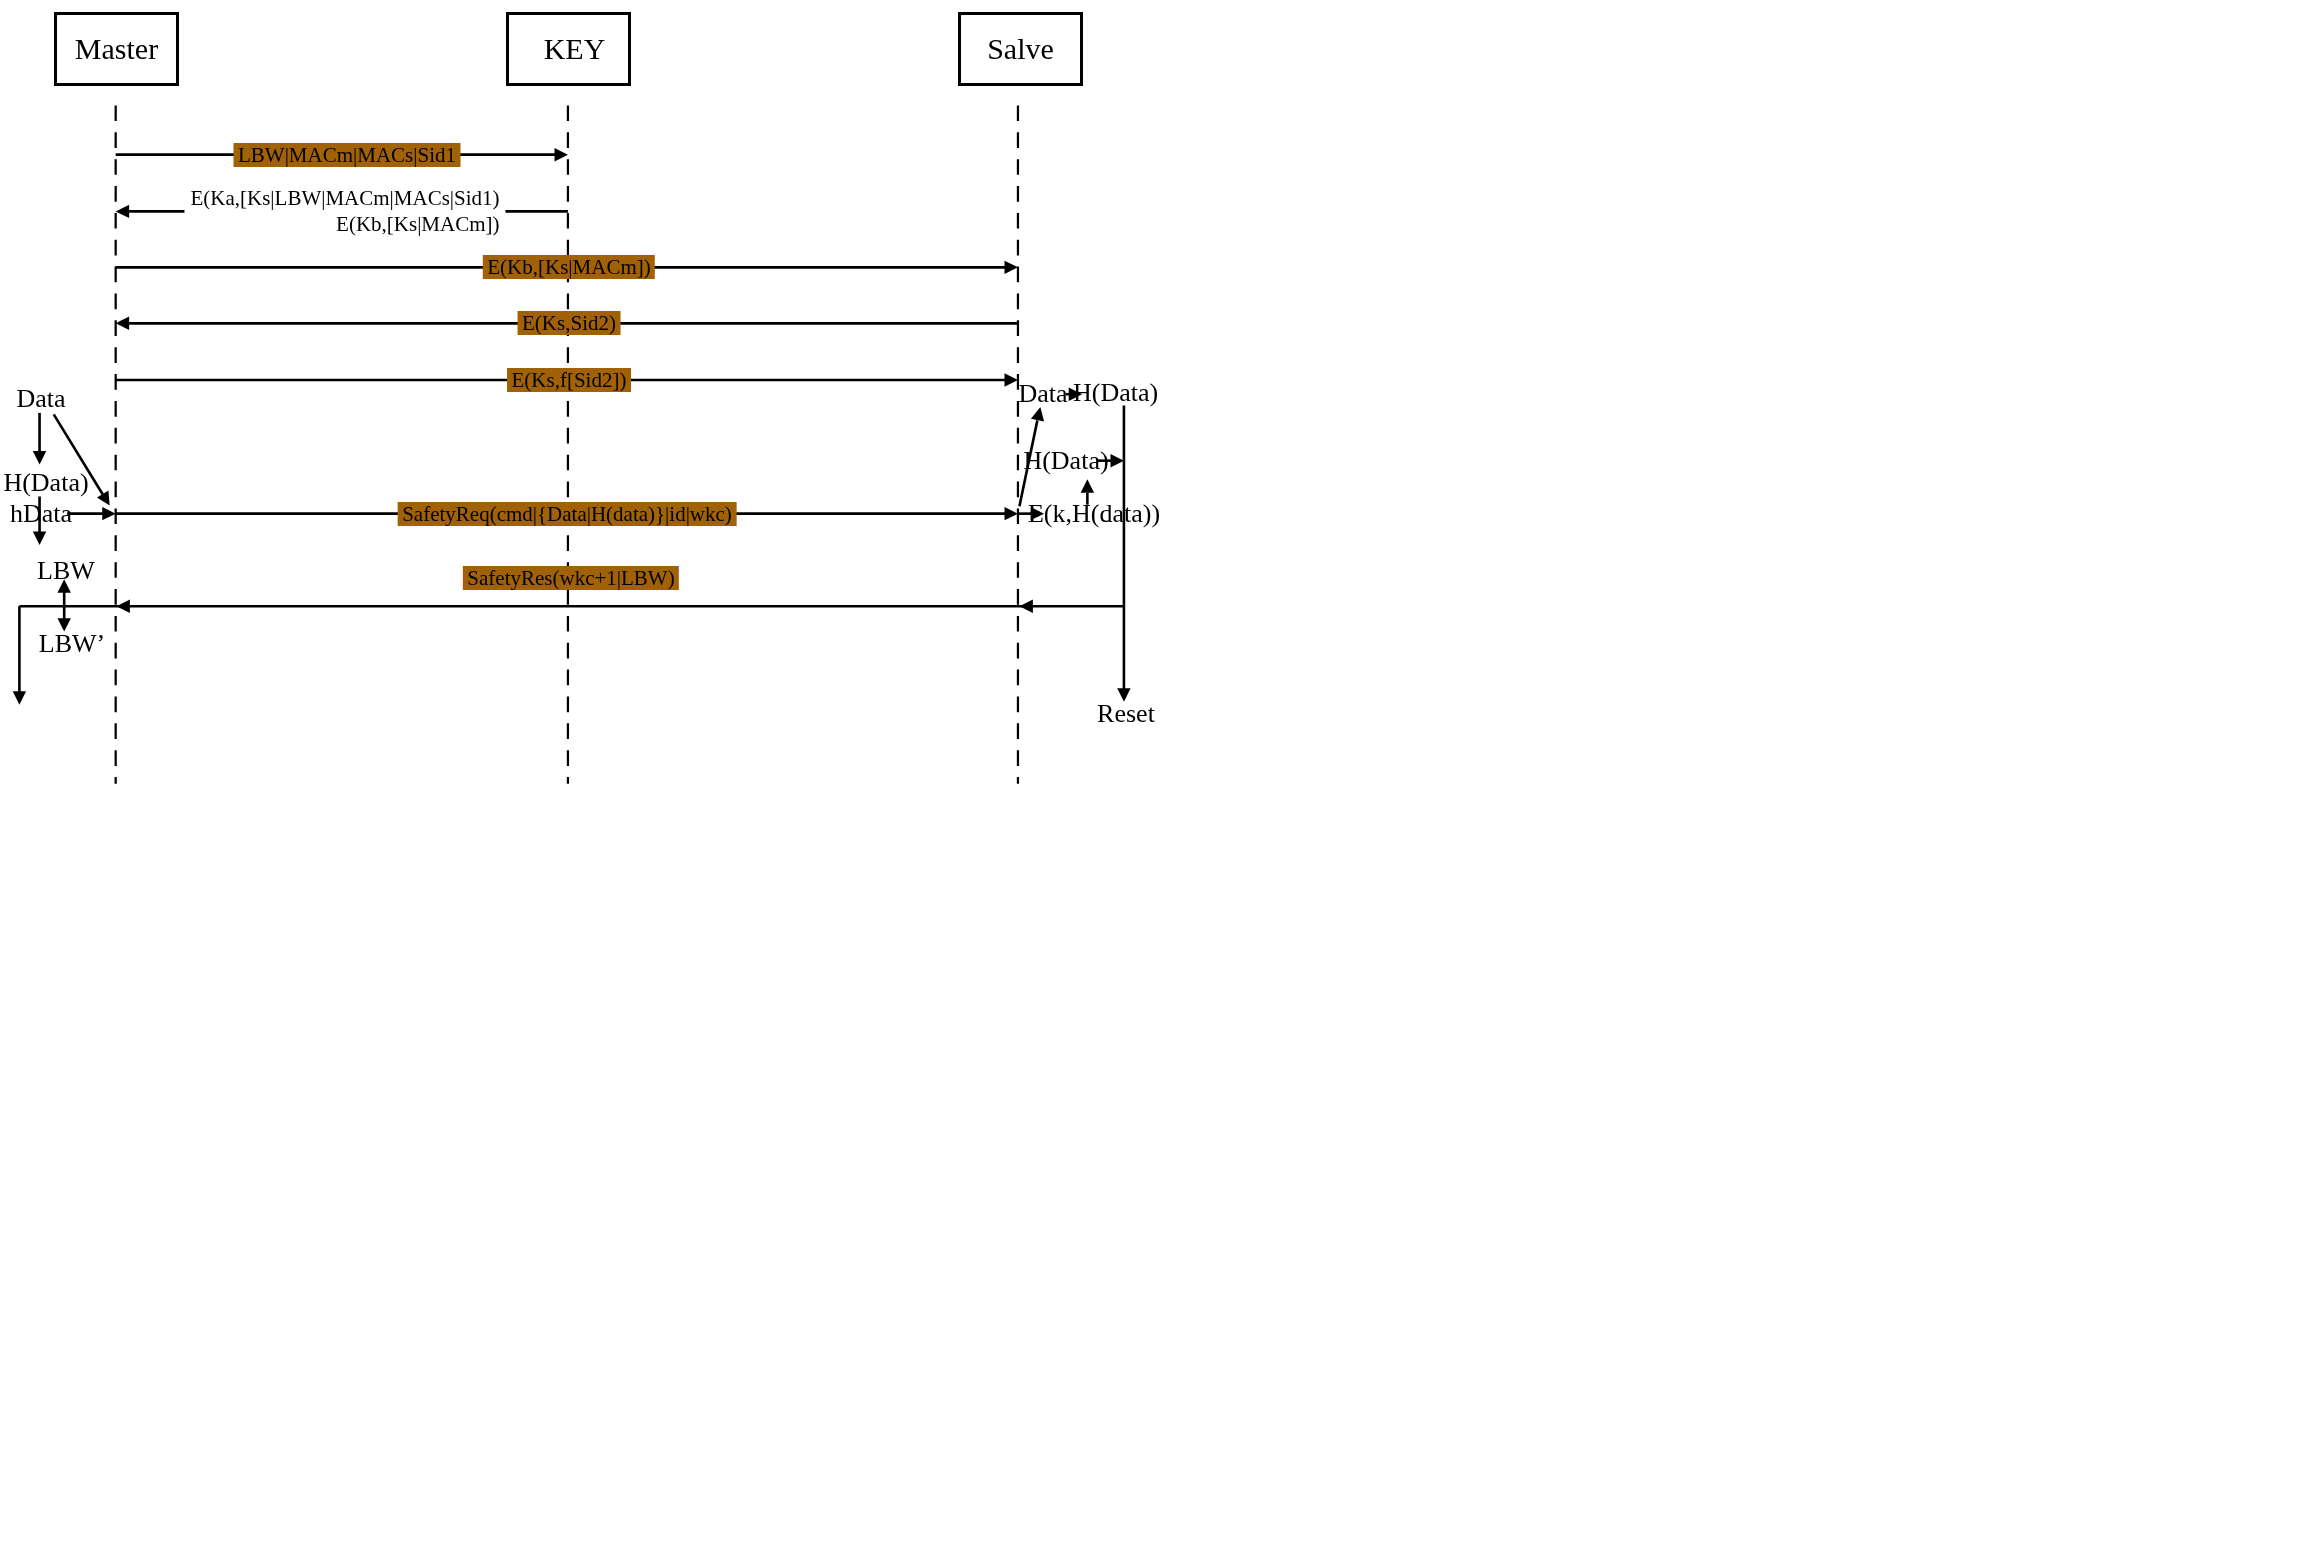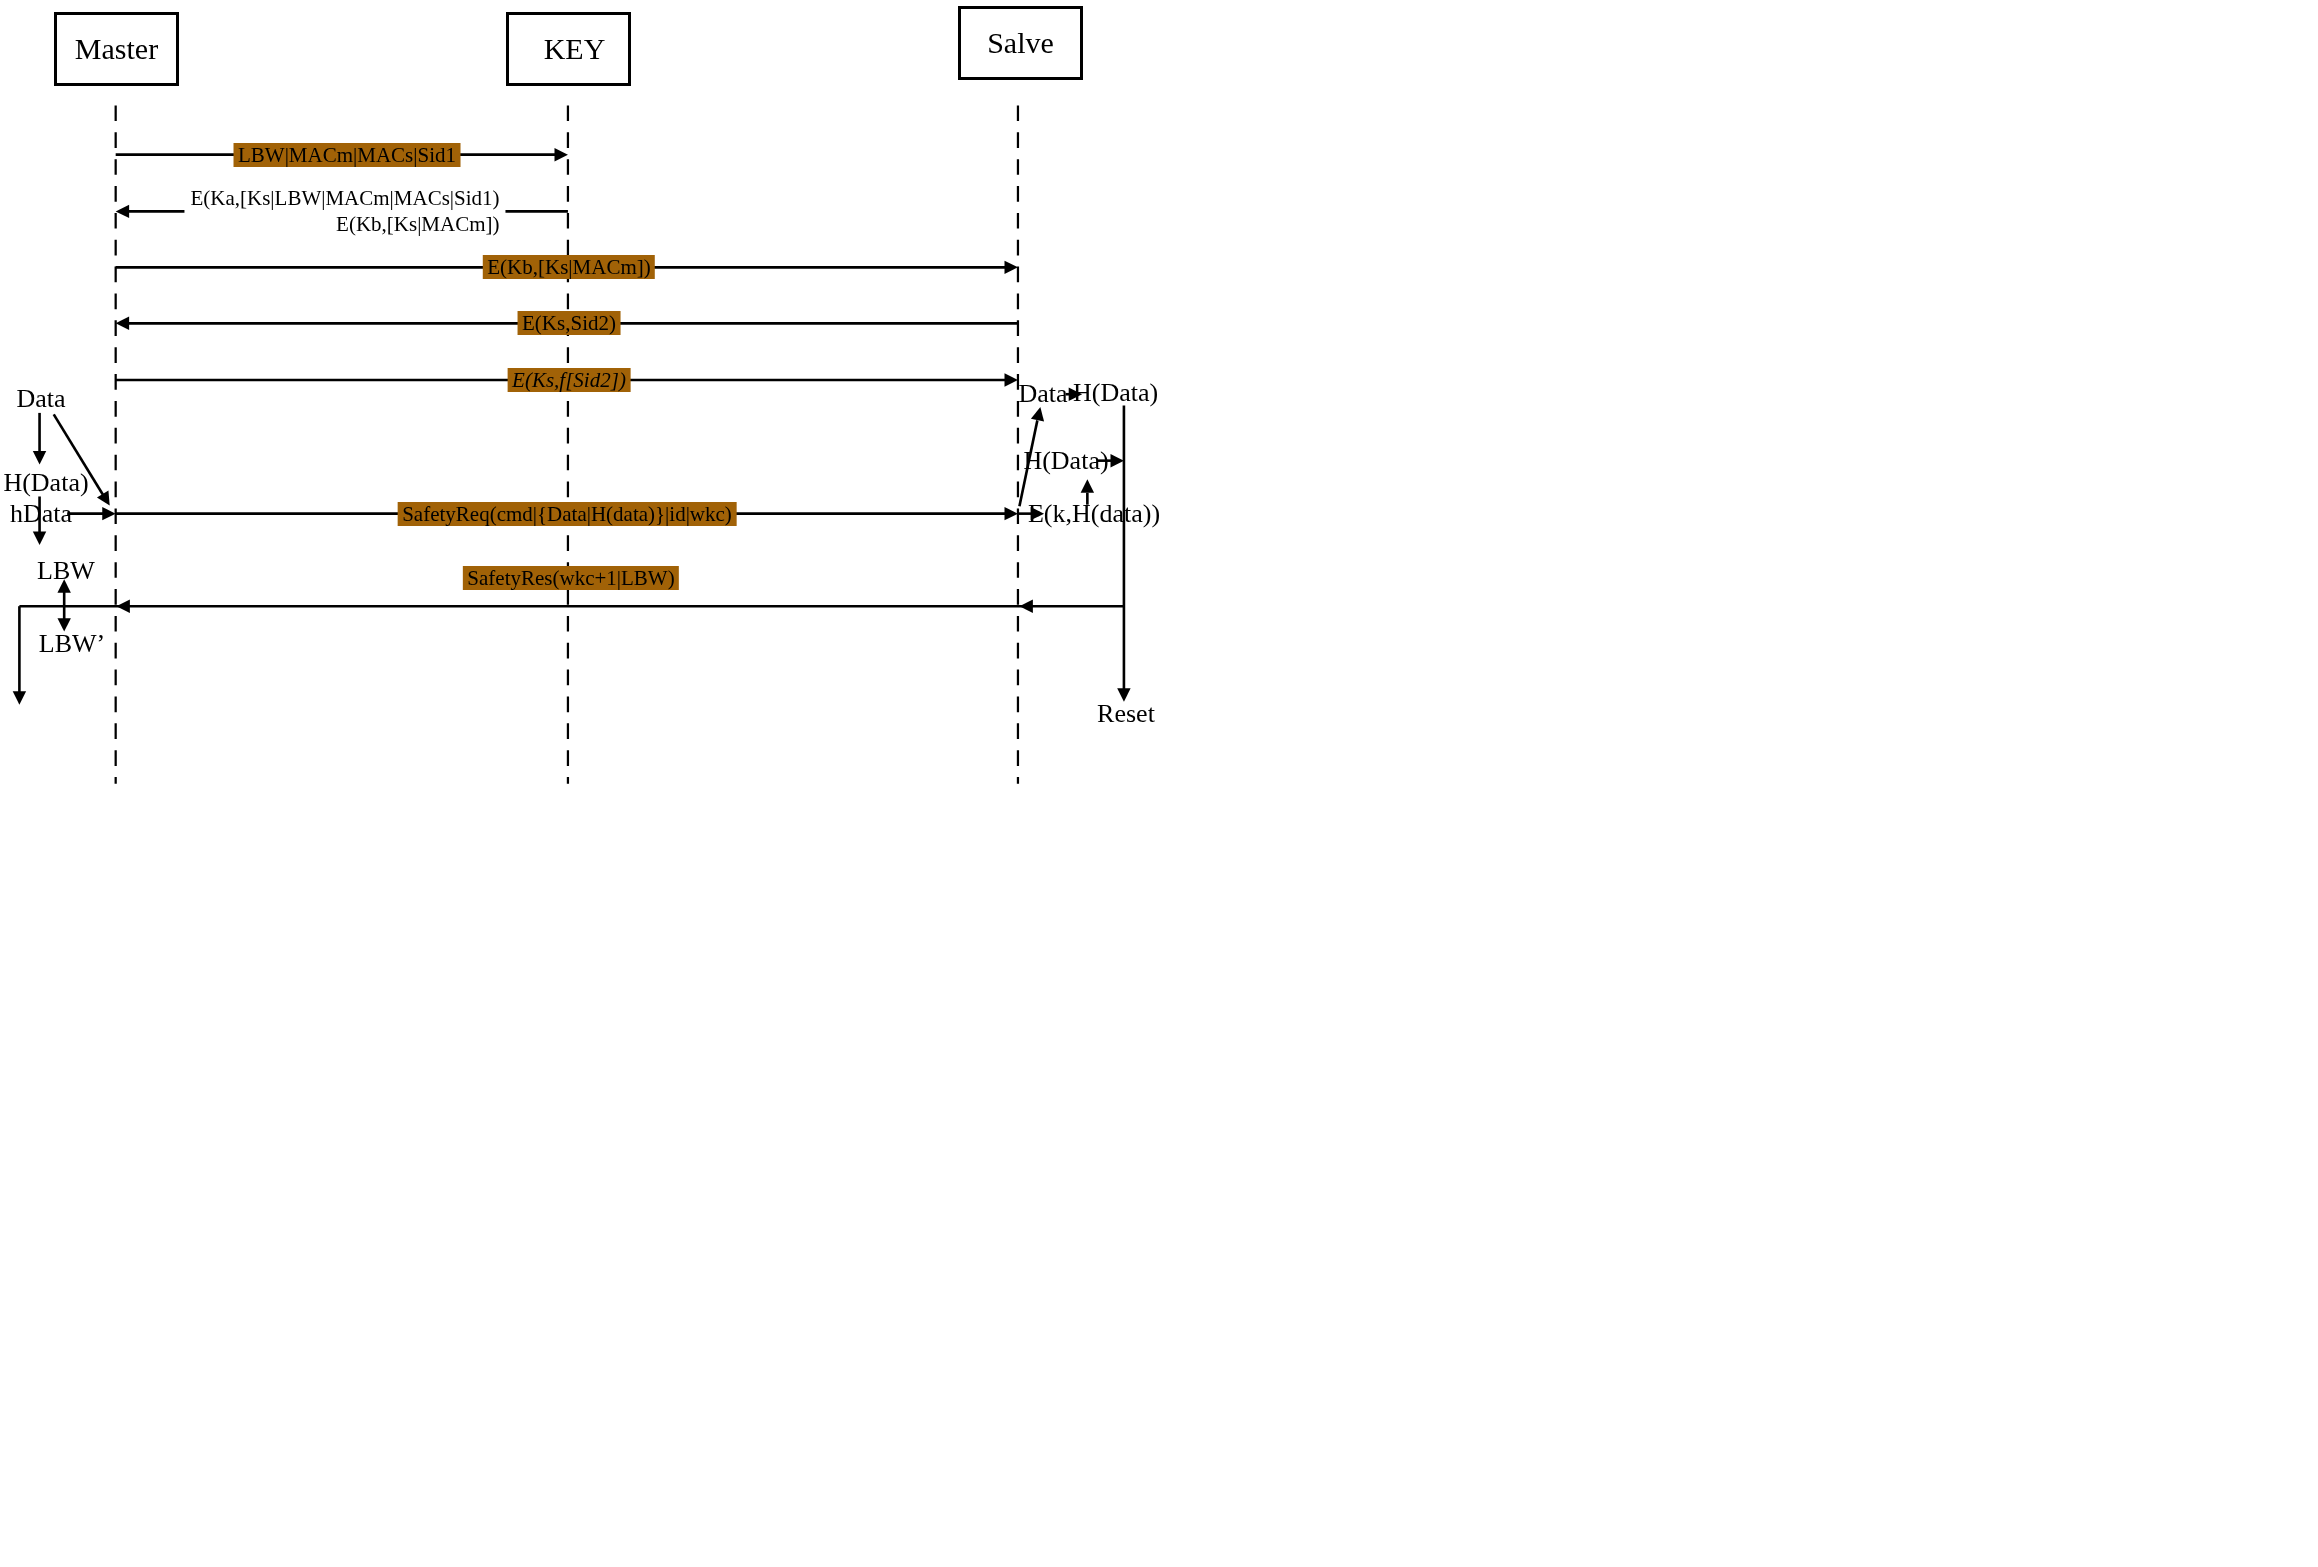--- a/index.html
+++ b/index.html
@@ -98,34 +98,34 @@
     <line x1="1506" y1="543" x2="1506" y2="924" stroke="#000" stroke-width="3.5"></line>
     <polygon points="1506,940 1497,922 1515,922" fill="#000"></polygon>
   </svg>
 
   <div class="pbox" style="left:54px; top:12px;">
     <span>Master</span>
   </div>
   <div class="pbox" style="left:506px; top:12px;padding-left:12px;">
     <span>KEY</span>
   </div>
-  <div class="pbox" style="left:958px; top:6px;">
+  <div class="pbox" style="left:958px; top:12px;">
     <span>Salve</span>
   </div>
 
   <div class="lbl msg" style="left:347px; top:155px;">LBW|MACm|MACs|Sid1</div>
 
   <div class="lbl two-line" style="left:345px; top:211px;">
     <div>E(Ka,[Ks|LBW|MACm|MACs|Sid1)</div>
     <div>E(Kb,[Ks|MACm])</div>
   </div>
 
   <div class="lbl msg" style="left:569px; top:267px;">E(Kb,[Ks|MACm])</div>
   <div class="lbl msg" style="left:569px; top:323px;">E(Ks,Sid2)</div>
-  <div class="lbl msg" style="left:569px; top:380px;font-style:italic;">E(Ks,f[Sid2])</div>
+  <div class="lbl msg" style="left:569px; top:380px;">E(Ks,f[Sid2])</div>
   <div class="lbl msg" style="left:567px; top:514px;">SafetyReq(cmd|{Data|H(data)}|id|wkc)</div>
   <div class="lbl msg" style="left:571px; top:578px;">SafetyRes(wkc+1|LBW)</div>
 
   <div class="lbl side" style="left:41px; top:399px;">Data</div>
   <div class="lbl side" style="left:46px; top:483px;">H(Data)</div>
   <div class="lbl side" style="left:41px; top:514px;">hData</div>
   <div class="lbl side" style="left:66px; top:571px;">LBW</div>
   <div class="lbl side" style="left:72px; top:644px;font-family:Liberation Serif, serif;">LBW’</div>
 
   <div class="lbl side" style="left:1043px; top:394px;">Data</div>

